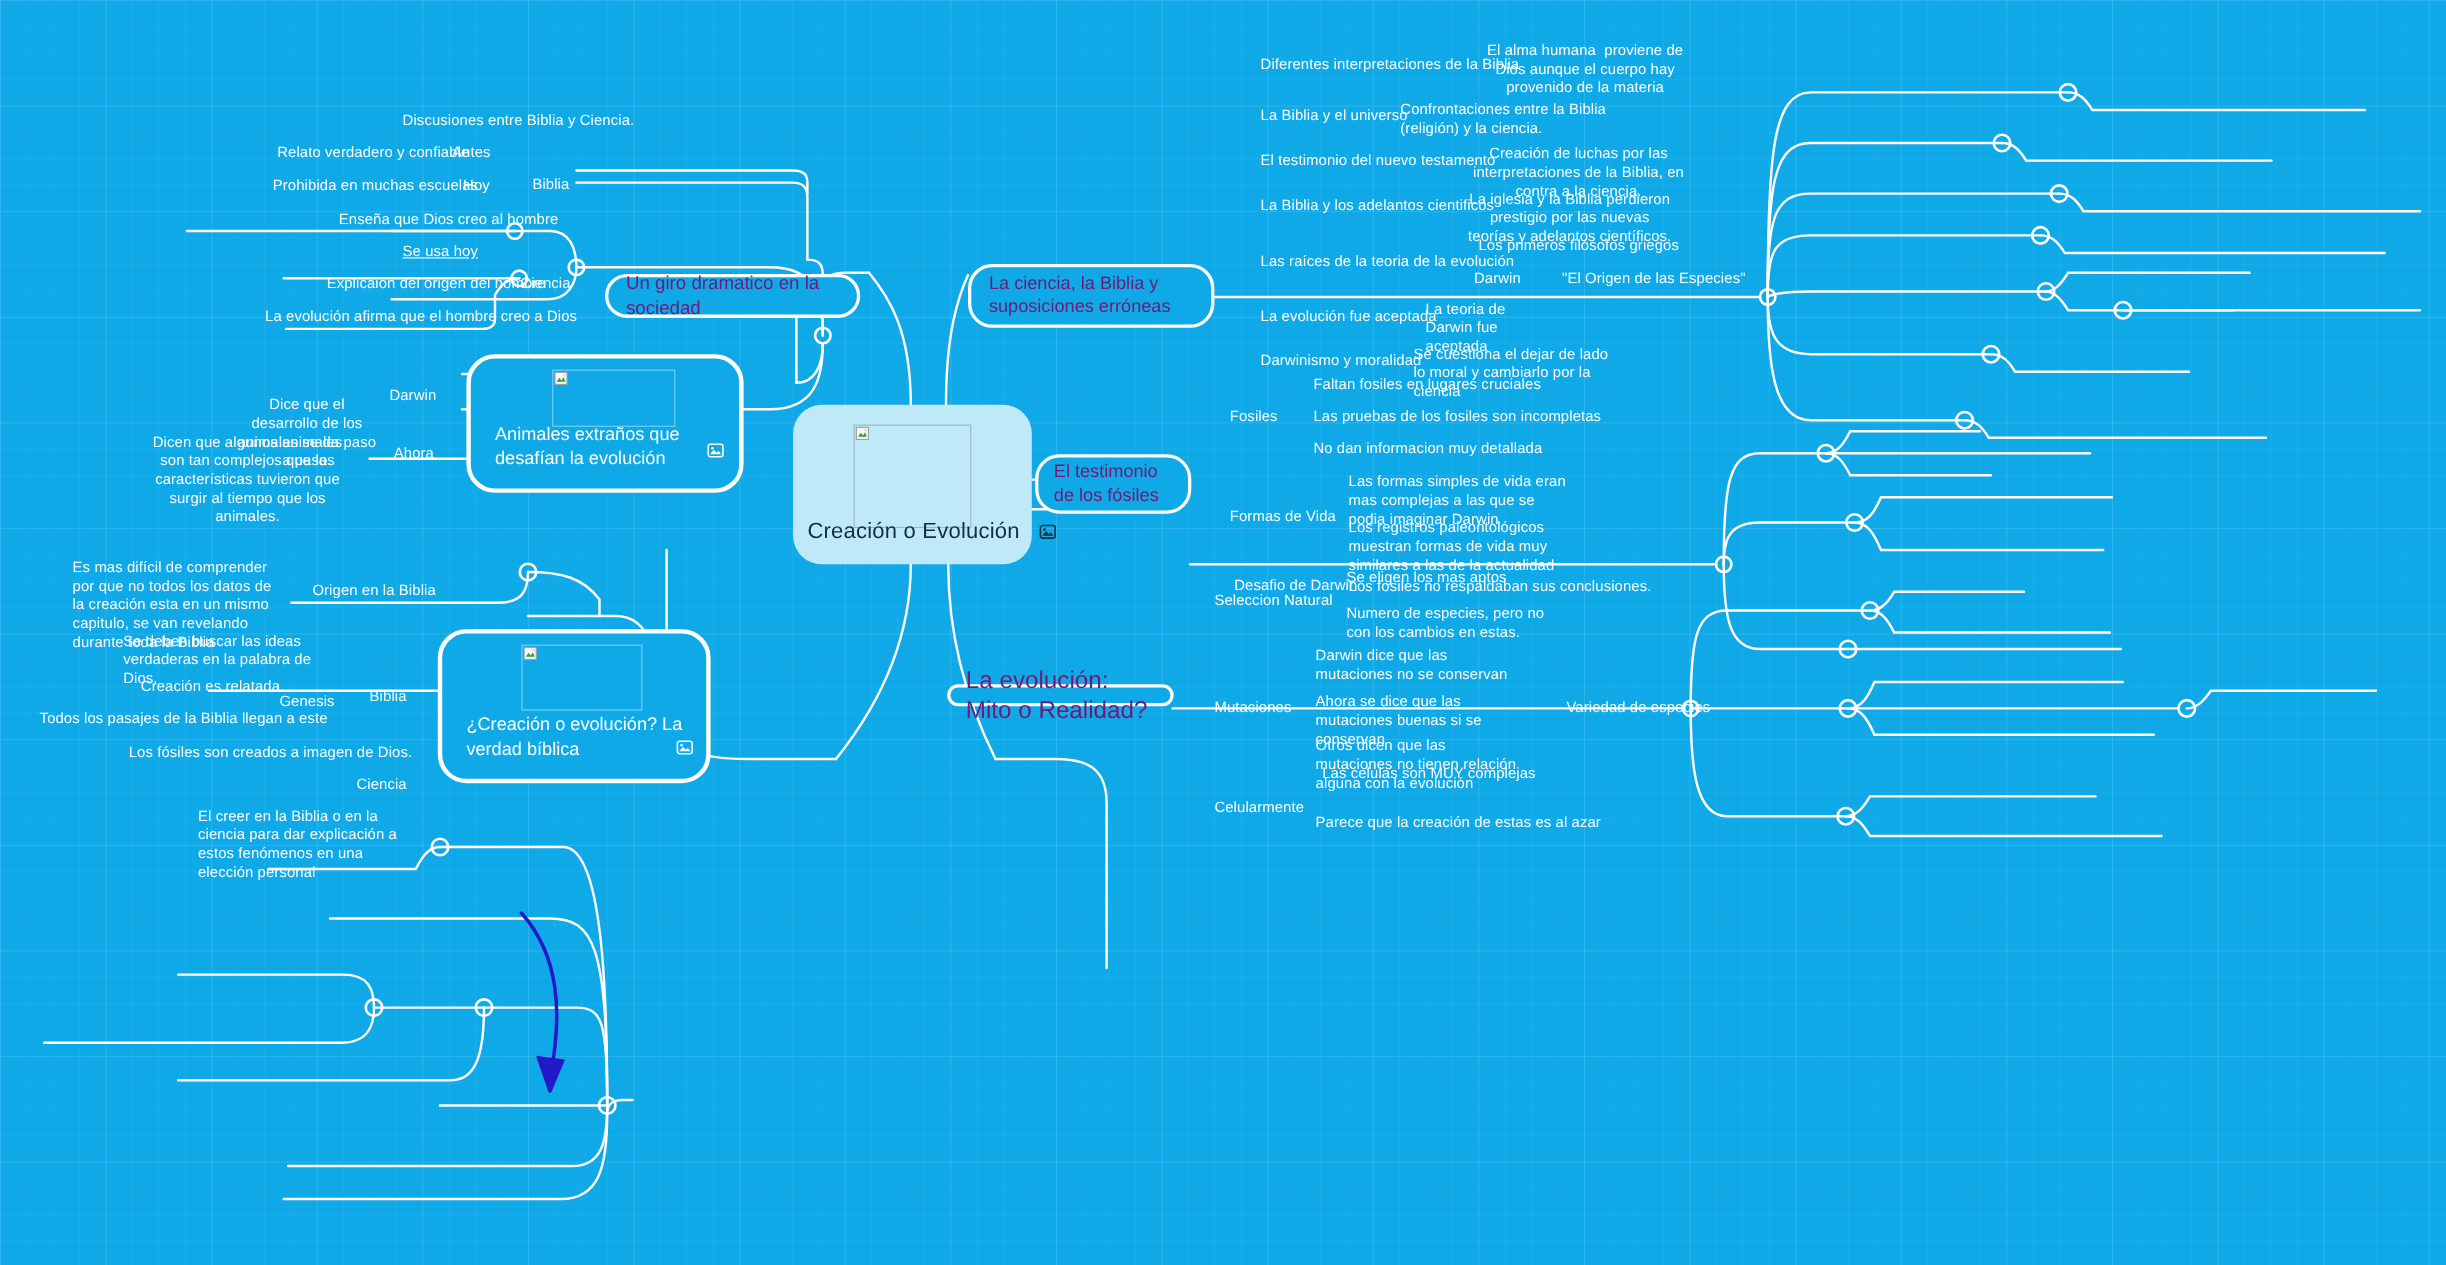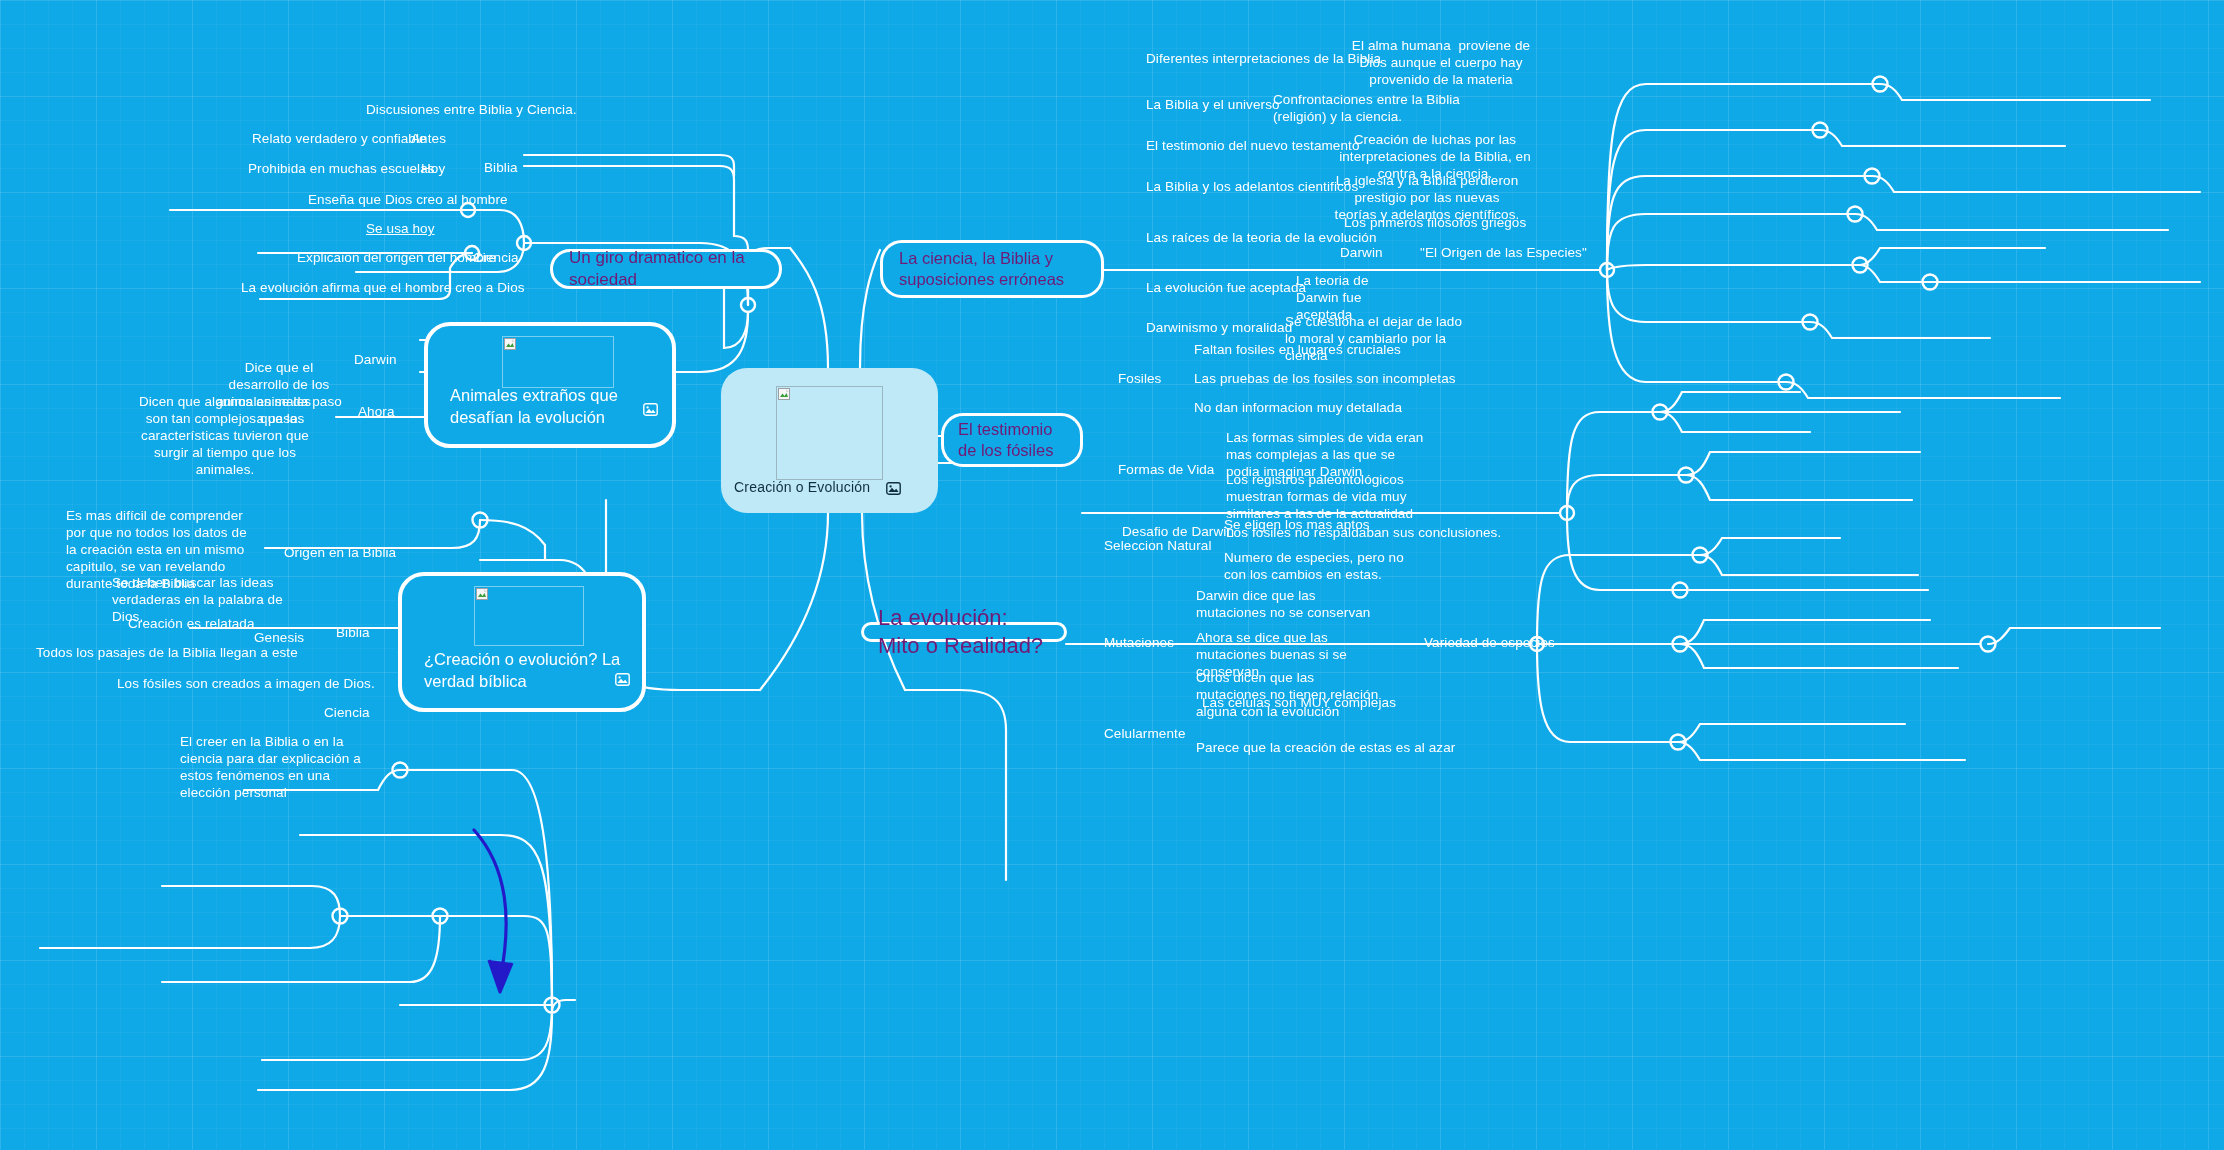--- a/index.html
+++ b/index.html
@@ -45,21 +45,21 @@
   }
   .imgcard .cap{color:#fff;font-size:21px;line-height:1.3;position:relative;z-index:2;}
   
   #center{
     position:absolute;left:721px;top:368px;width:217px;height:145px;
     background:#bfe9f7;border-radius:26px;box-sizing:border-box;
   }
   #center .ph{position:absolute;left:55px;top:18px;width:105px;height:92px;border:1px solid #9bb7c2;}
   #center .ttl{
     position:absolute;left:13px;bottom:18px;color:#10303f;
-    font-size:14px;letter-spacing:.2px;white-space:nowrap;
+    font-size:20px;letter-spacing:.2px;white-space:nowrap;
   }
   .picicon{display:inline-block;width:15px;height:13px;position:relative;vertical-align:middle;}
   svg{display:block;overflow:visible;}
 </style>
 </head>
 <body>
 
 <div id="grid"></div>
 
 <svg id="links" width="2224" height="1150" viewBox="0 0 2224 1150">
@@ -369,20 +369,20 @@
 <div class="lbl leaf" style="left:1202px;top:695px;">Las celulas son MUY complejas</div>
 <div class="lbl leaf" style="left:1196px;top:740px;">Parece que la creación de estas es al azar</div>
 
 <div class="lbl sub" style="left:354px;top:352px;">Darwin</div>
 <div class="lbl sub" style="left:358px;top:404px;">Ahora</div>
 <div class="lbl leaf" style="left:216px;top:360px;width:126px;text-align:center;">Dice que el desarrollo de los animales se da paso a paso.</div>
 <div class="lbl leaf" style="left:128px;top:394px;width:194px;text-align:center;">Dicen que algunos animales son tan complejos que las características tuvieron que surgir al tiempo que los animales.</div>
 
 <div class="lbl sub" style="left:336px;top:625px;">Biblia</div>
 <div class="lbl sub" style="left:324px;top:705px;">Ciencia</div>
-<div class="lbl leaf" style="left:284px;top:529px;margin-top:16px;">Origen en la Biblia</div>
+<div class="lbl leaf" style="left:284px;top:529px;">Origen en la Biblia</div>
 <div class="lbl leaf" style="left:66px;top:508px;width:188px;">Es mas difícil de comprender por que no todos los datos de la creación esta en un mismo capitulo, se van revelando durante toda la Biblia</div>
 <div class="lbl leaf" style="left:112px;top:575px;width:198px;">Se deben buscar las ideas verdaderas en la palabra de Dios.</div>
 <div class="lbl leaf" style="left:254px;top:630px;">Genesis</div>
 <div class="lbl leaf" style="left:128px;top:616px;">Creación es relatada</div>
 <div class="lbl leaf" style="left:36px;top:645px;">Todos los pasajes de la Biblia llegan a este</div>
 <div class="lbl leaf" style="left:117px;top:676px;">Los fósiles son creados a imagen de Dios.</div>
 <div class="lbl leaf" style="left:180px;top:734px;width:204px;">El creer en la Biblia o en la ciencia para dar explicación a estos fenómenos en una elección personal</div>
 
 </body></html>

